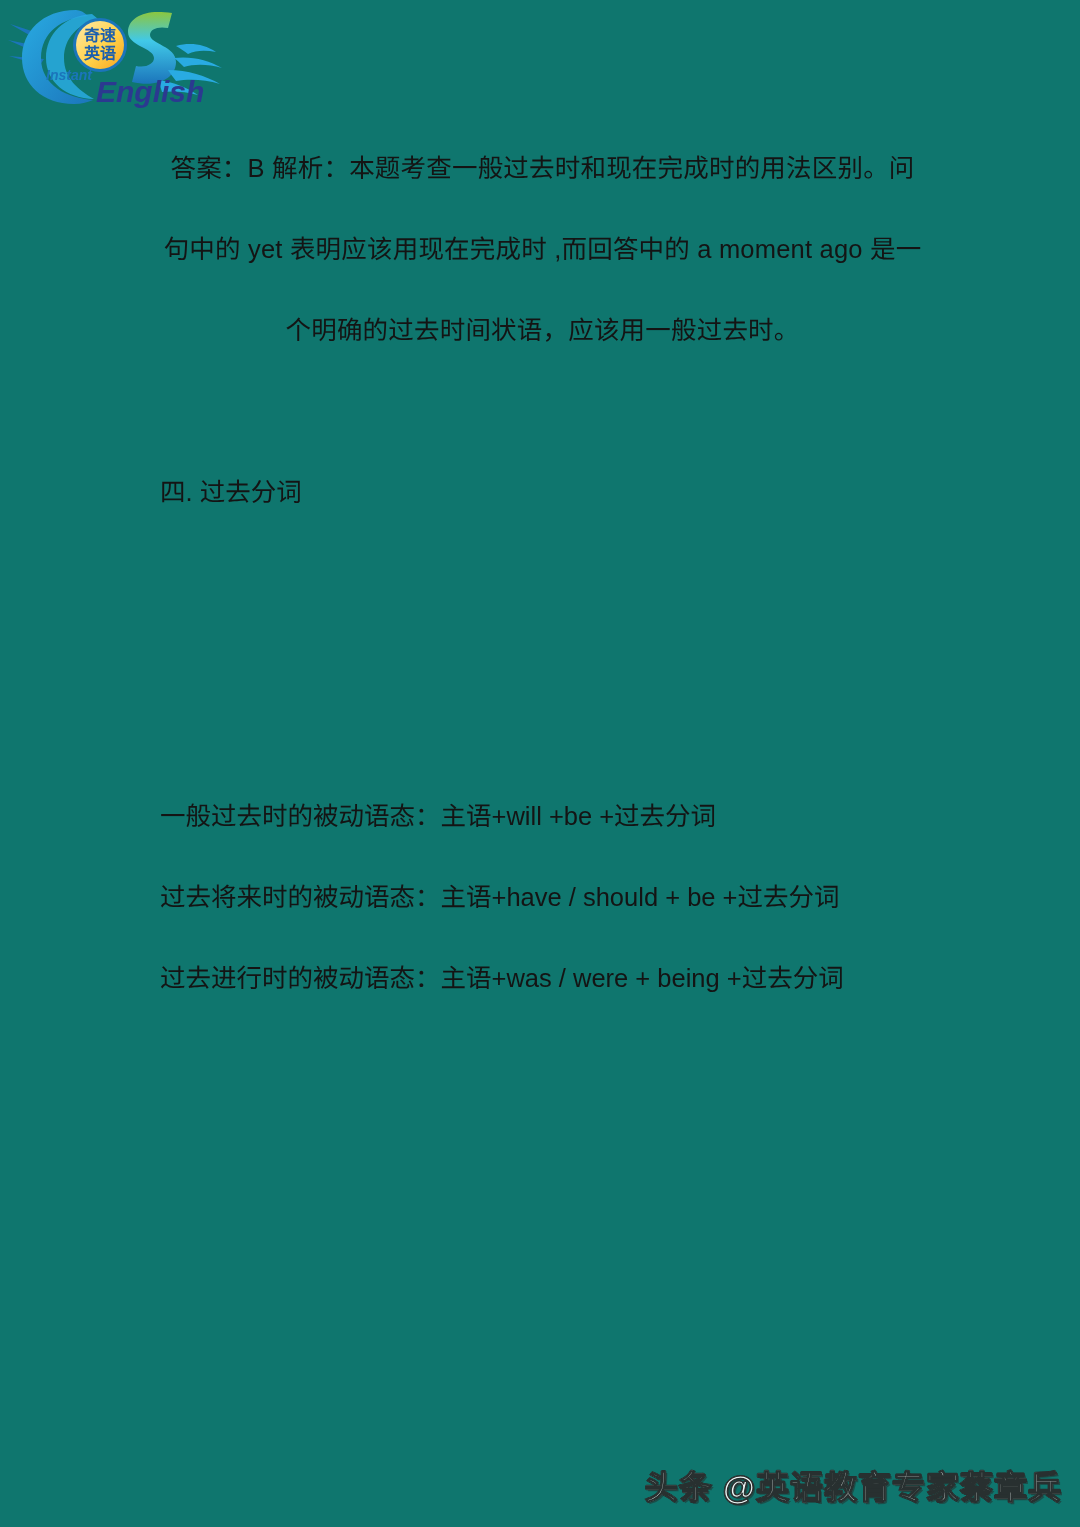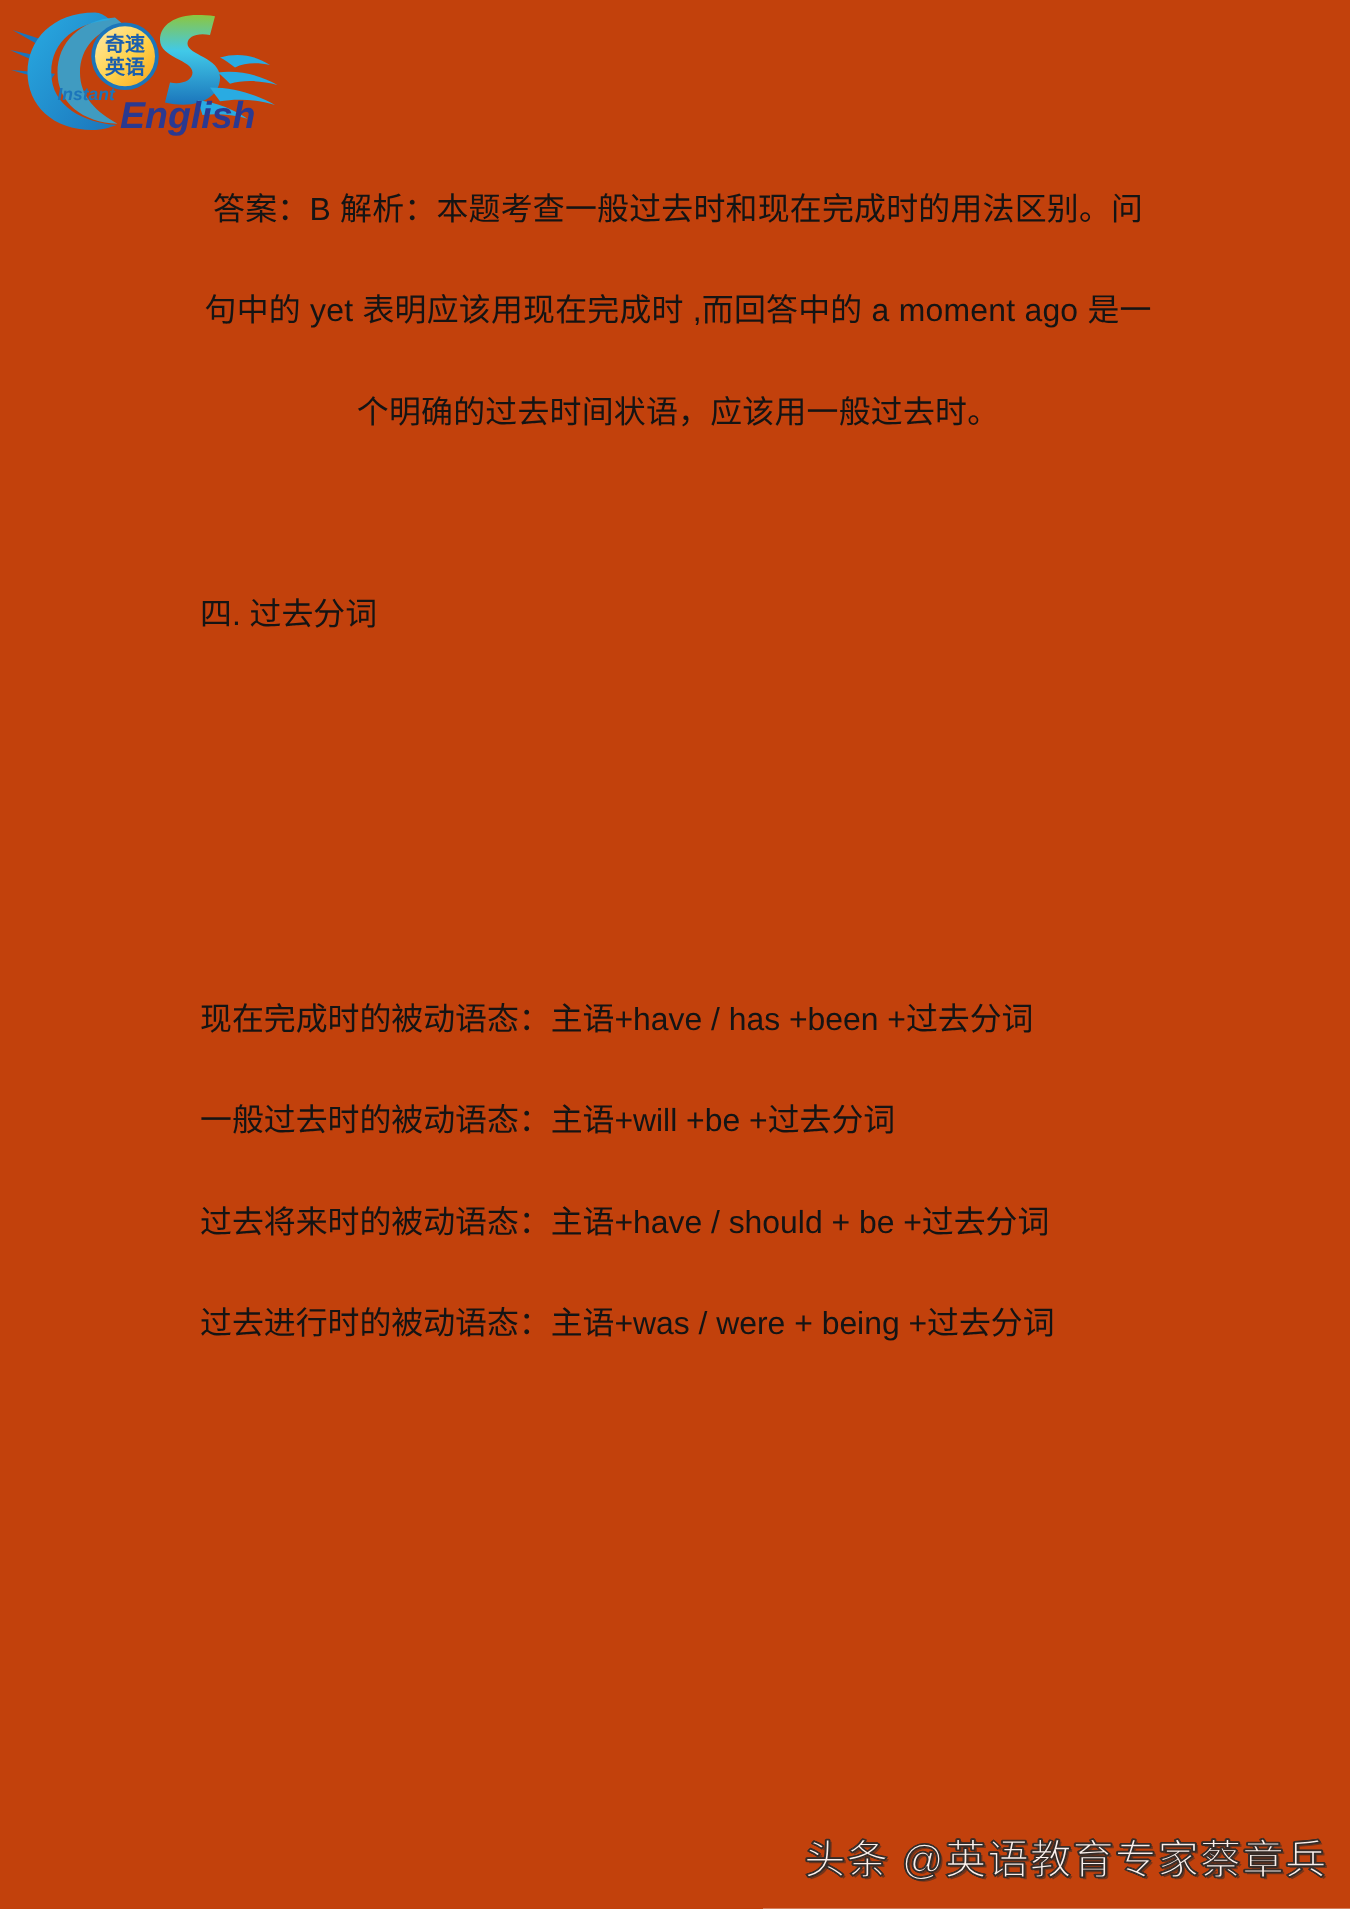--- a/index.html
+++ b/index.html
@@ -14,21 +14,21 @@
     font-family: "Liberation Sans", "DejaVu Sans", sans-serif;
     color: #1a1a1a;
     overflow: hidden;
     position: relative;
   }
 
   .page {
     position: relative;
     width: 1080px;
     height: 1527px;
-    background: #c2410c;
+    background: #0f766e;
     overflow: hidden;
   }
 
   
   .logo-area {
     position: absolute;
     left: 8px;
     top: 2px;
     width: 230px;
     height: 112px;
@@ -79,21 +79,21 @@
     color: #141414;
     white-space: nowrap;
   }
 
   
   .watermark {
     position: absolute;
     right: 18px;
     bottom: 18px;
     font-size: 33px;
-    font-weight: normal;
+    font-weight: bold;
     letter-spacing: 1px;
     color: #ffffff;
     -webkit-text-stroke: 1.2px #2b2b2b;
     text-shadow:
        1px 0 0 #2b2b2b,
       -1px 0 0 #2b2b2b,
        0 1px 0 #2b2b2b,
        0 -1px 0 #2b2b2b,
        2px 2px 0 rgba(40,40,40,0.55);
     white-space: nowrap;
@@ -170,21 +170,20 @@
     <div class="gap-sm"></div>
 
 
     <div class="gap-sm"></div>
 
 
     <div class="gap-sm"></div>
 
 
 
-    <div class="line-item">现在完成时的被动语态：主语+have / has +been +过去分词</div>
 
     <div class="line-item">一般过去时的被动语态：主语+will +be +过去分词</div>
 
     <div class="line-item">过去将来时的被动语态：主语+have / should + be +过去分词</div>
 
     <div class="line-item">过去进行时的被动语态：主语+was / were + being +过去分词</div>
 
   </div>
 
   <div class="watermark">头条 @英语教育专家蔡章兵</div>

